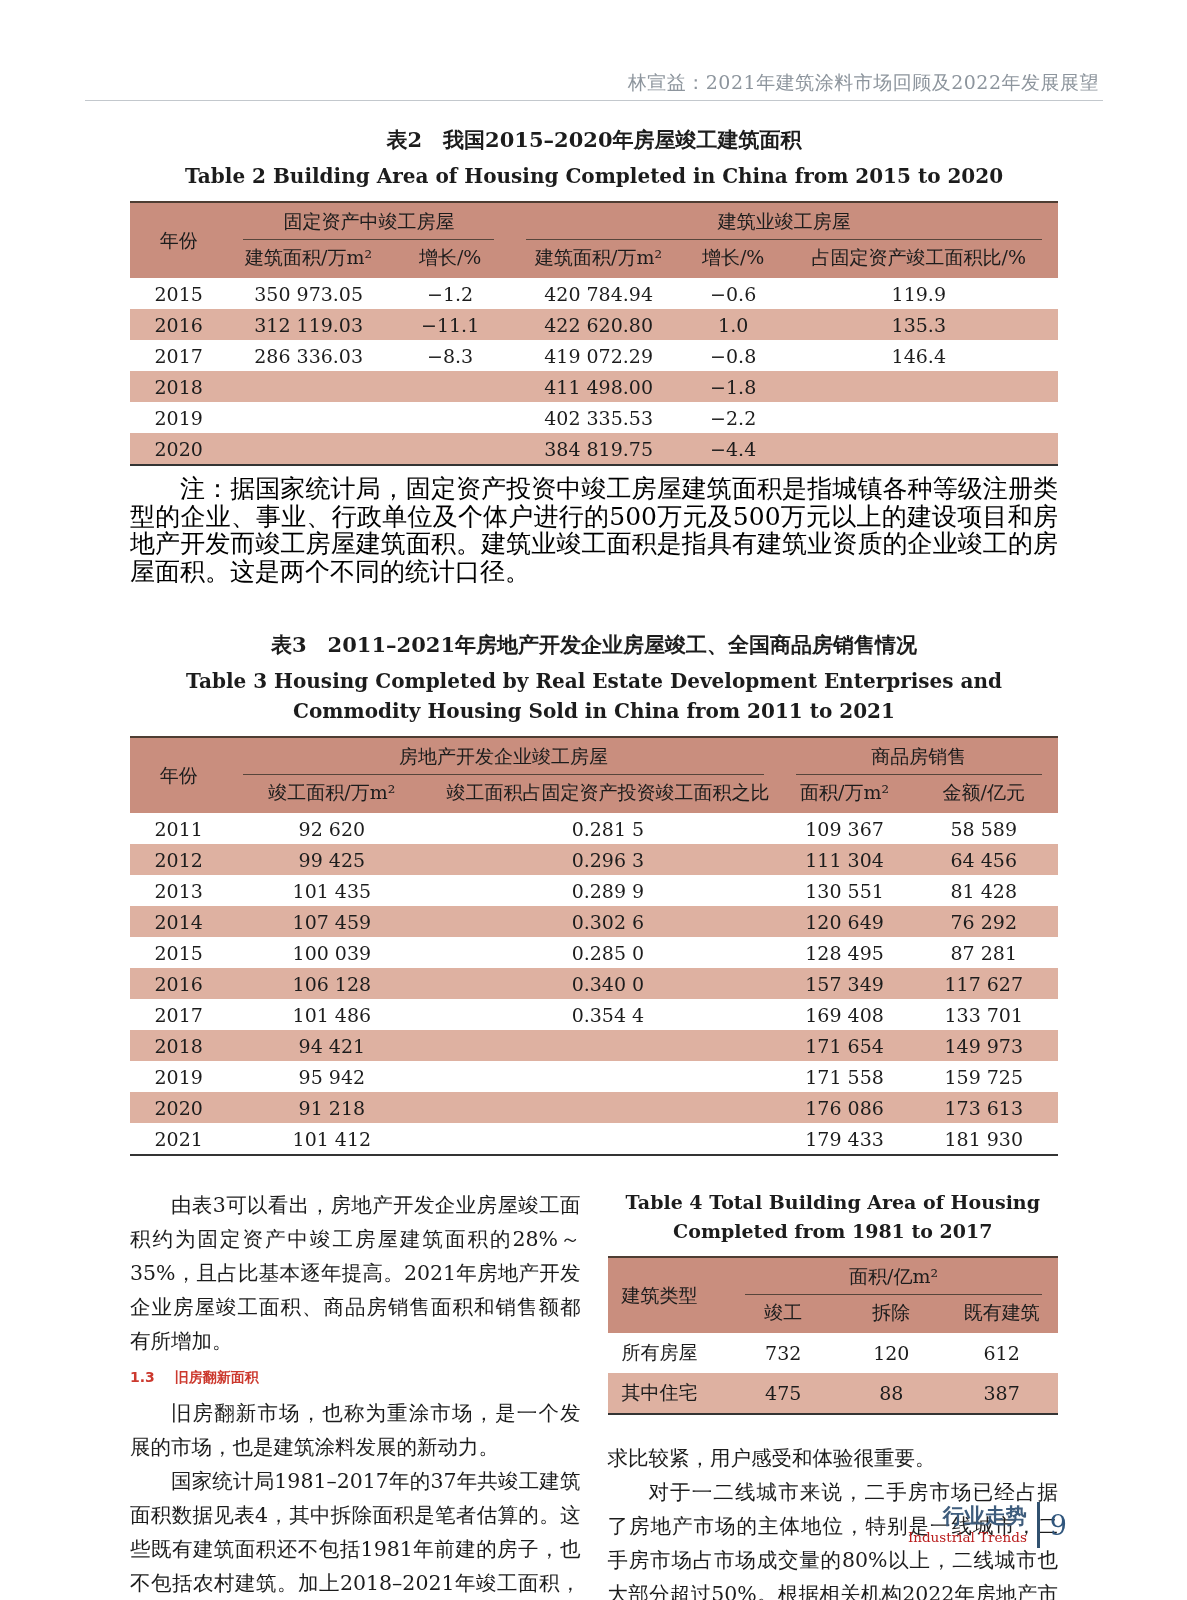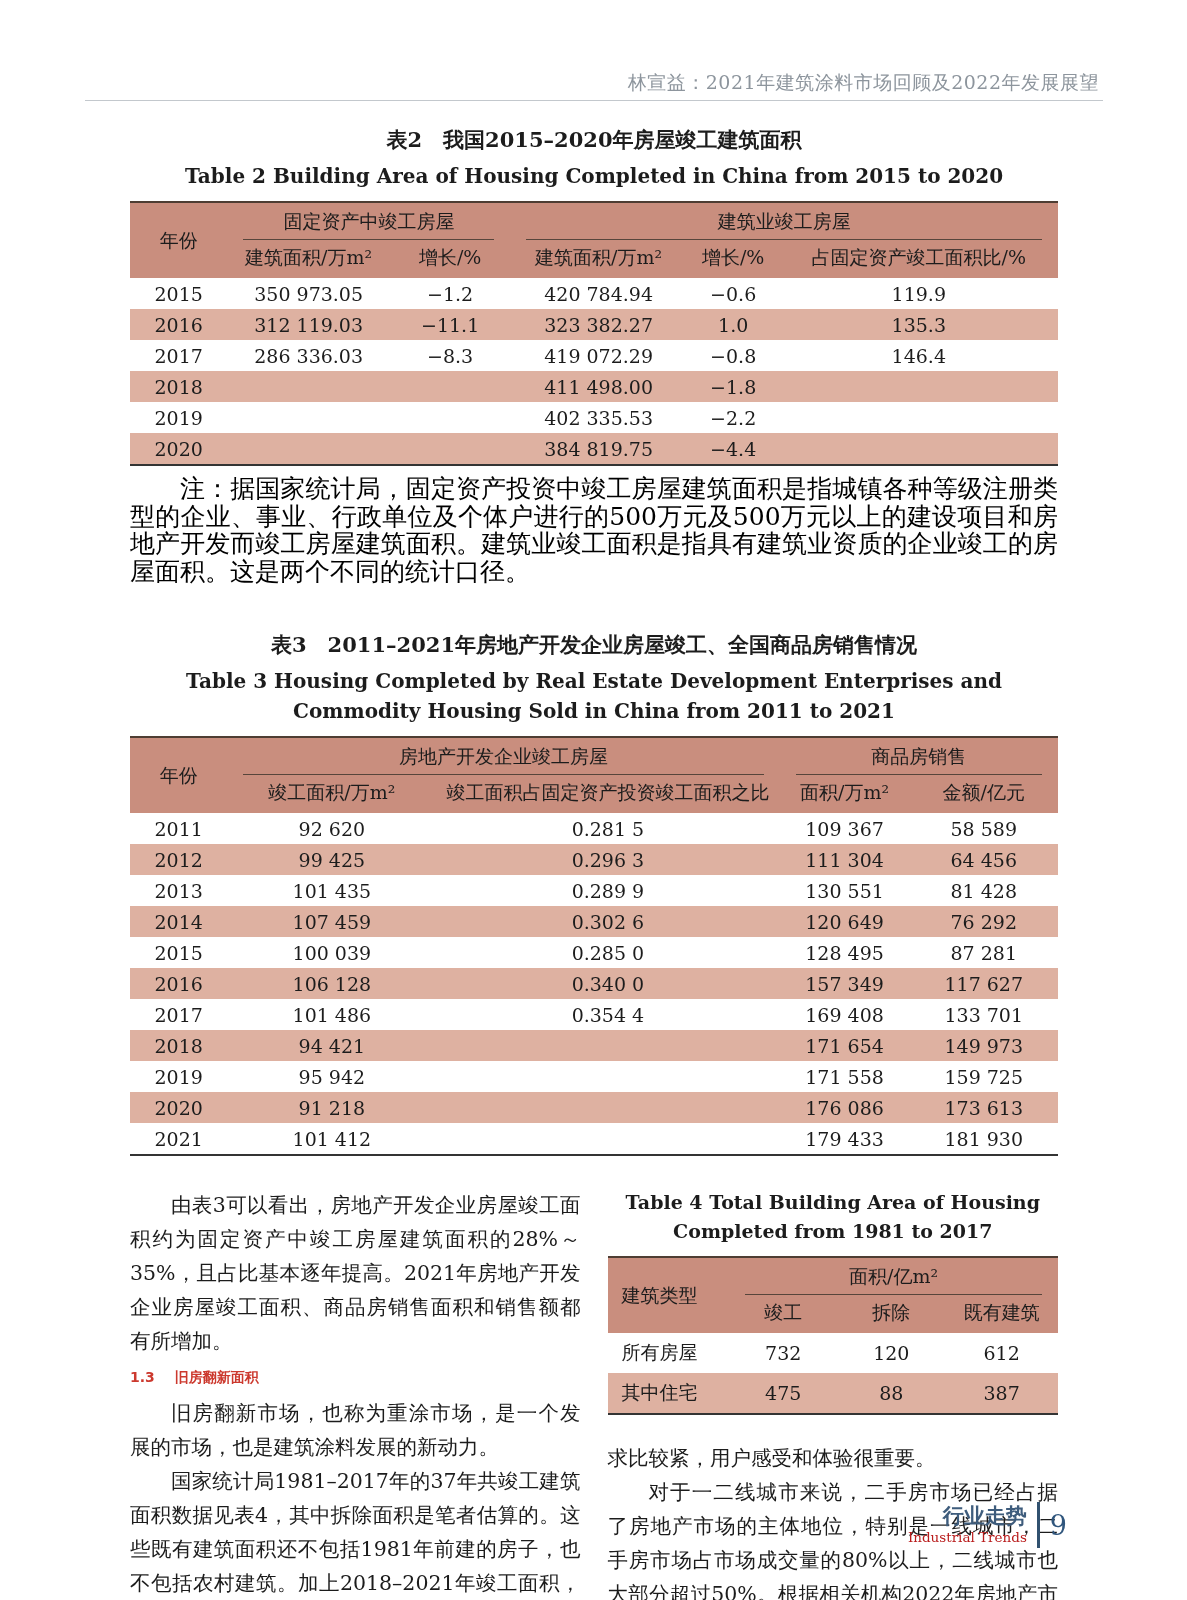--- a/index.html
+++ b/index.html
@@ -125,21 +125,21 @@
             <td>350 973.05</td>
             <td>−1.2</td>
             <td>420 784.94</td>
             <td>−0.6</td>
             <td>119.9</td>
           </tr>
           <tr>
             <td>2016</td>
             <td>312 119.03</td>
             <td>−11.1</td>
-            <td>323 382.27</td>
+            <td>422 620.80</td>
             <td>1.0</td>
             <td>135.3</td>
           </tr>
           <tr>
             <td>2017</td>
             <td>286 336.03</td>
             <td>−8.3</td>
             <td>419 072.29</td>
             <td>−0.8</td>
             <td>146.4</td>

